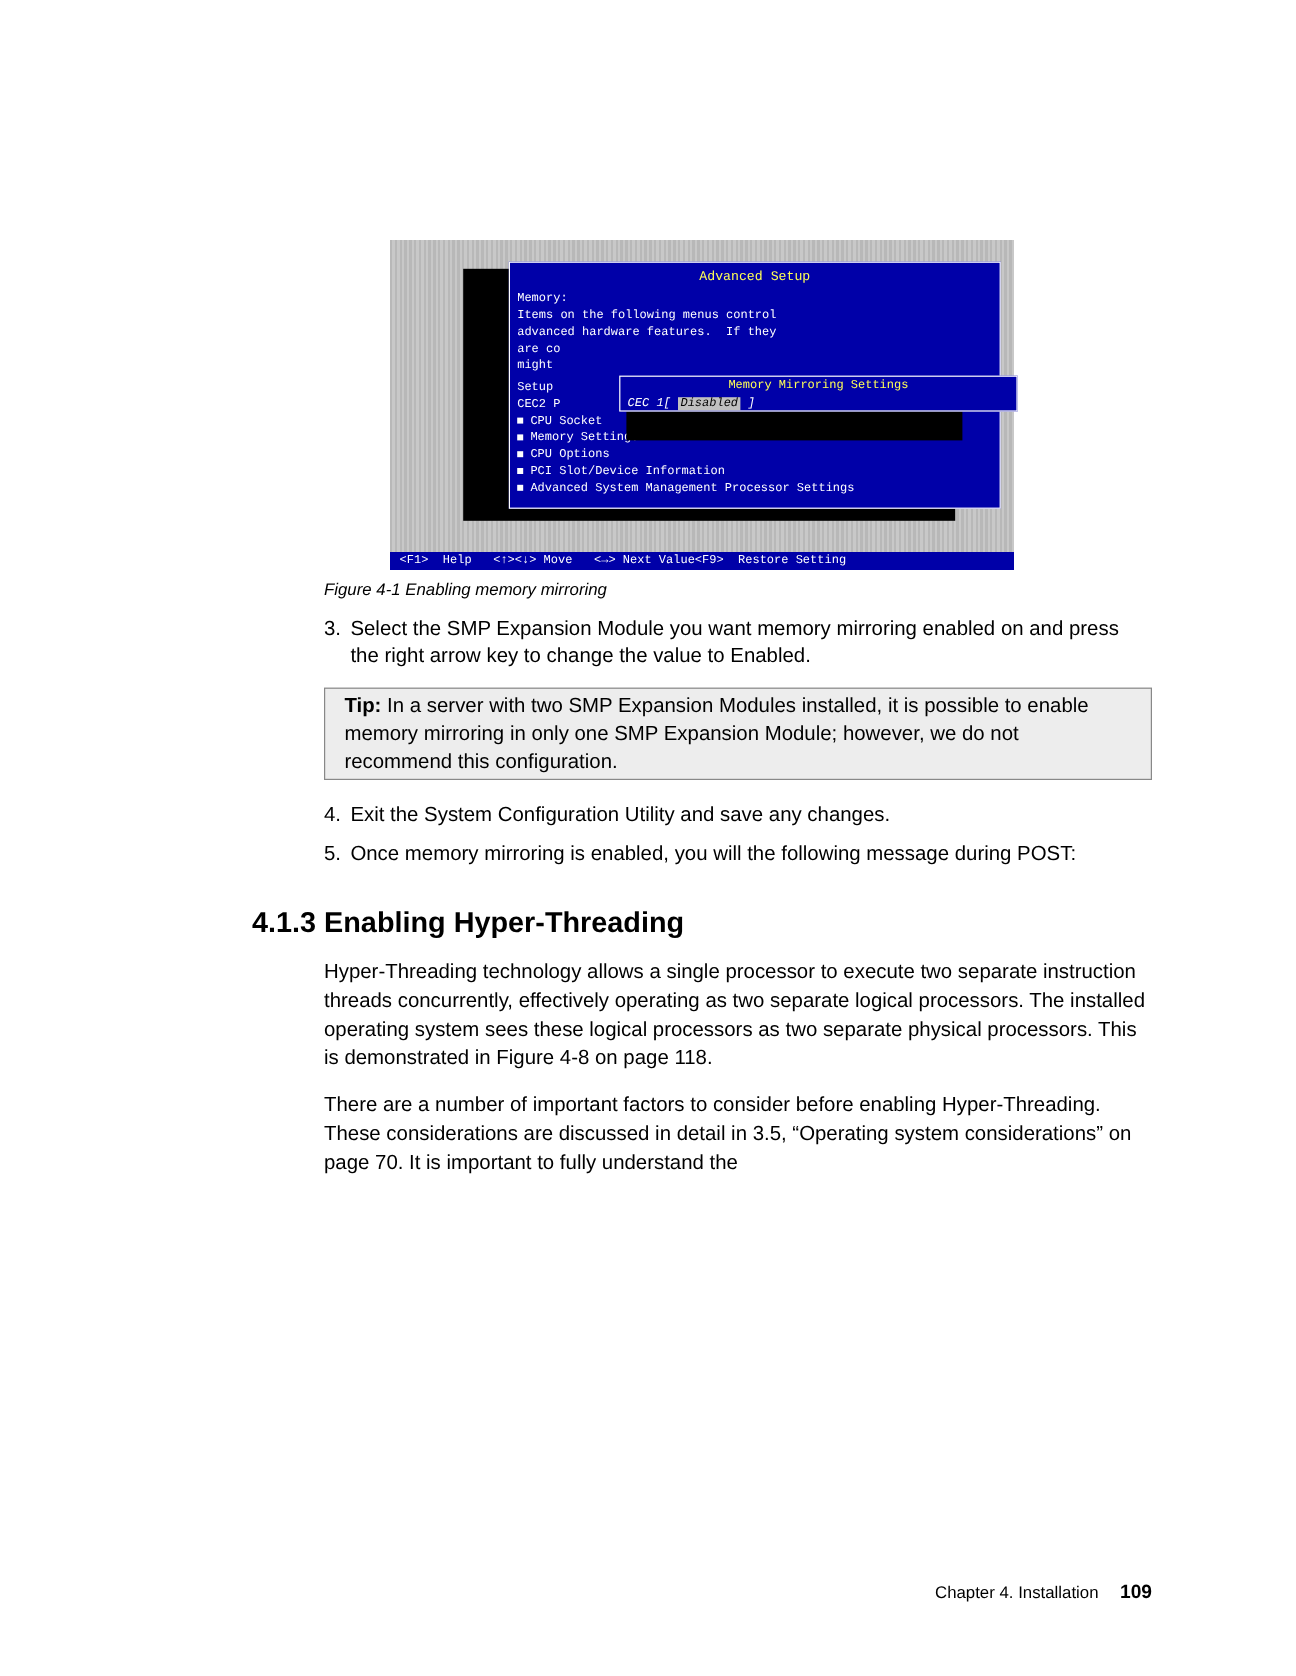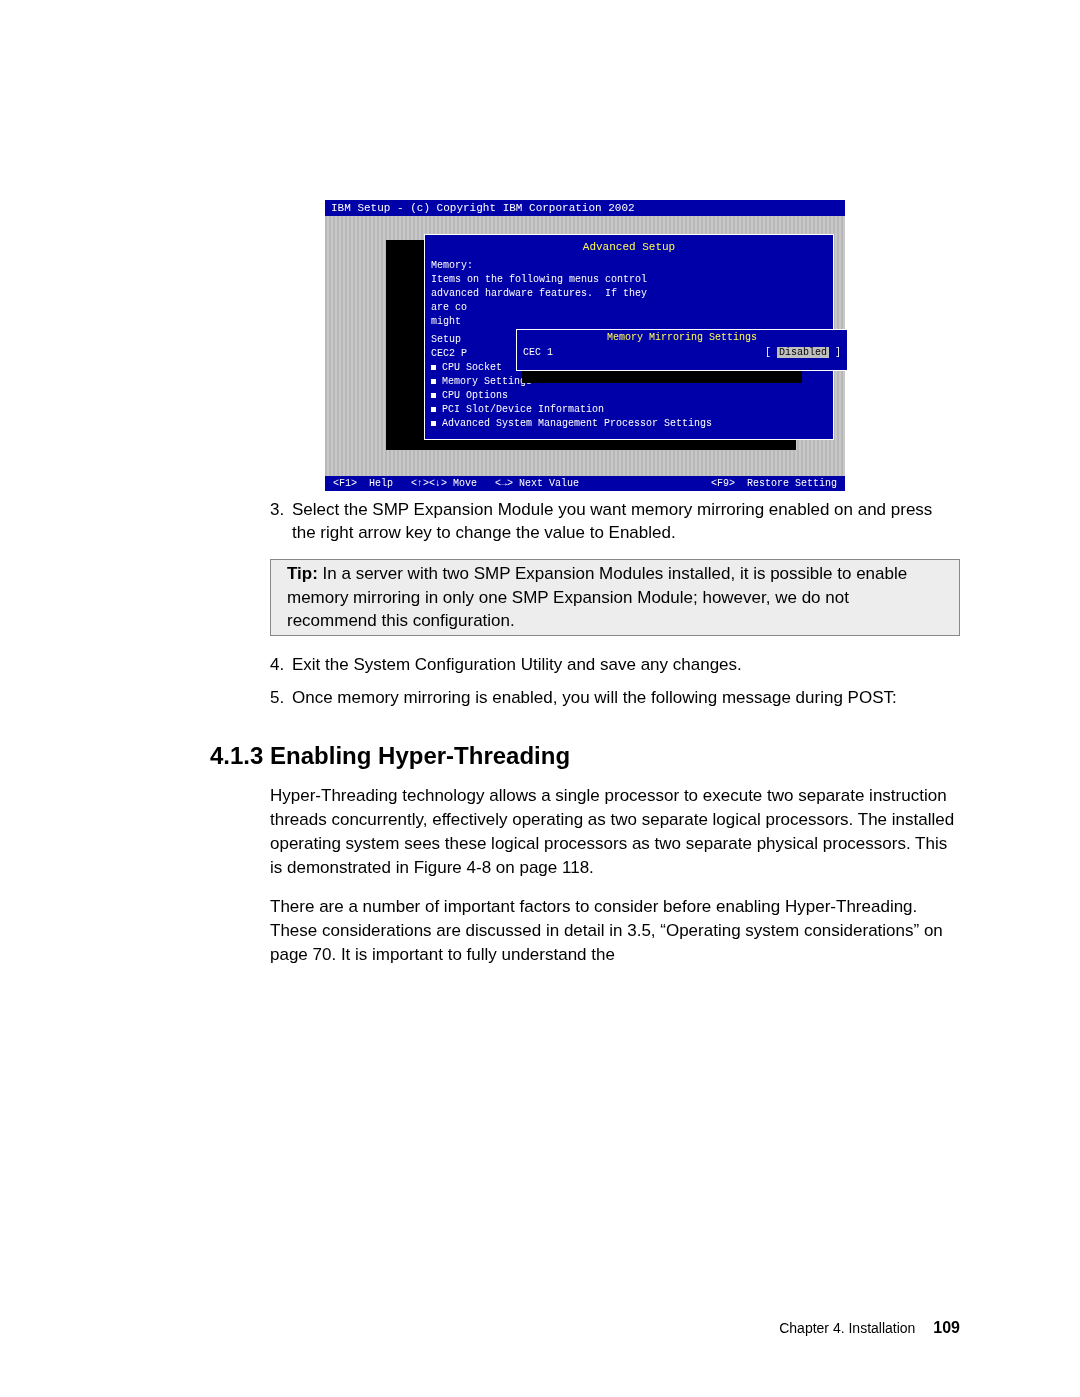--- a/index.html
+++ b/index.html
@@ -63,34 +63,34 @@
     display:inline-block;
     width:5px;height:5px;background:#fff;margin-right:6px;vertical-align:middle;
   }
   .sub-panel {
     position: absolute;
     left: 85px;
     top: 28px;
     width: 332px;
     background: #0000a8;
     border: 1px solid #fff;
-    padding: 2px 6px 12px 6px;
+    padding: 2px 6px 0 6px;
     color:#fff;
     z-index:3;
   }
   .sub-panel-shadow{
     position:absolute;left:91px;top:34px;width:280px;height:48px;background:#000;z-index:2;
   }
   .sub-heading { color:#ffff55; text-align:center; font-size:10px;}
-  .sub-row { display:flex; justify-content:space-between; font-size:10px; margin-top:4px;}
+  .sub-row { display:flex; justify-content:flex-start; font-size:10px; margin-top:4px;font-style:italic;}
   .sel-val { background:#c0c0c0; color:#000; padding:0 2px;}
   .behind-txt { color:#ffff55; font-size:10px;}
   .bios-footer {
     background:#0000a8; color:#fff;
-    display:flex; justify-content:space-between;
+    display:flex; 
     padding:2px 8px; font-size:10px;
   }
   .bios-footer span{white-space:pre;}
 
   
   .content { margin-left: 60px; }
   .fig-caption {
     font-style: italic;
     font-size: 14px;
     margin: 6px 0 14px 0;
@@ -135,21 +135,20 @@
     font-size:14px;
   }
   .footer .pn{font-weight:bold; font-size:16px; margin-left:14px;}
 </style>
 </head>
 <body>
 
 <div class="page">
 
   <div class="bios-wrap">
-    <div class="bios-title">IBM Setup - (c) Copyright IBM Corporation 2002</div>
     <div class="bios-body">
       <div class="panel-shadow main"></div>
       <div class="bios-panel">
         <div class="panel-heading">Advanced Setup</div>
         <div class="bios-line">Memory:</div>
         <div class="bios-line">Items on the following menus control</div>
         <div class="bios-line">advanced hardware features.  If they</div>
 
         <div style="position:relative;">
           <div class="bios-line">are co</div>
@@ -181,20 +180,21 @@
         <div class="bios-line menu-item">Advanced System Management Processor Settings</div>
       </div>
     </div>
     <div class="bios-footer">
       <span>&lt;F1&gt;  Help   &lt;↑&gt;&lt;↓&gt; Move   &lt;→&gt; Next Value</span>
       <span>&lt;F9&gt;  Restore Setting</span>
     </div>
   </div>
 
   <div class="content">
+    <div class="fig-caption">Figure 4-1   Enabling memory mirroring</div>
 
     <div class="step">
       <div class="num">3.</div>
       <div class="txt">Select the SMP Expansion Module you want memory mirroring enabled on and press the right arrow key to change the value to Enabled.</div>
     </div>
 
     <div class="tip-box">
       <b>Tip:</b><span> In a server with two SMP Expansion Modules installed, it is possible to enable memory mirroring in only one SMP Expansion Module; however, we do not recommend this configuration.</span>
     </div>
 

